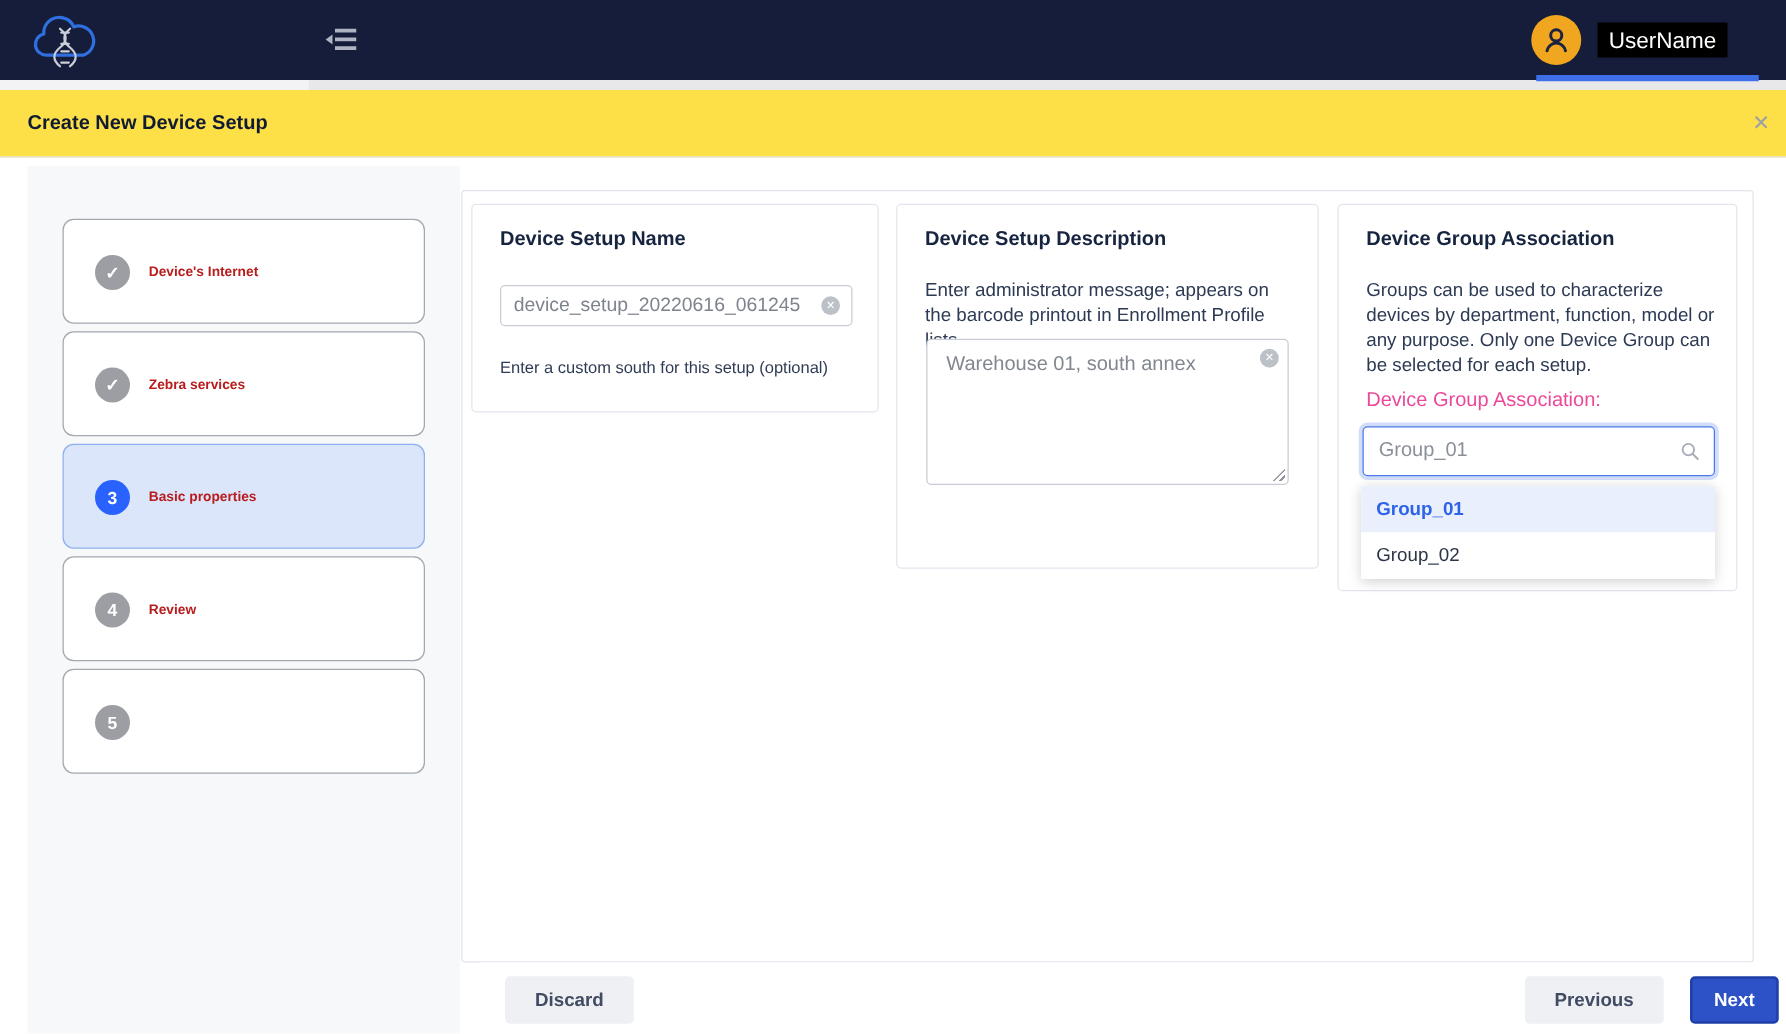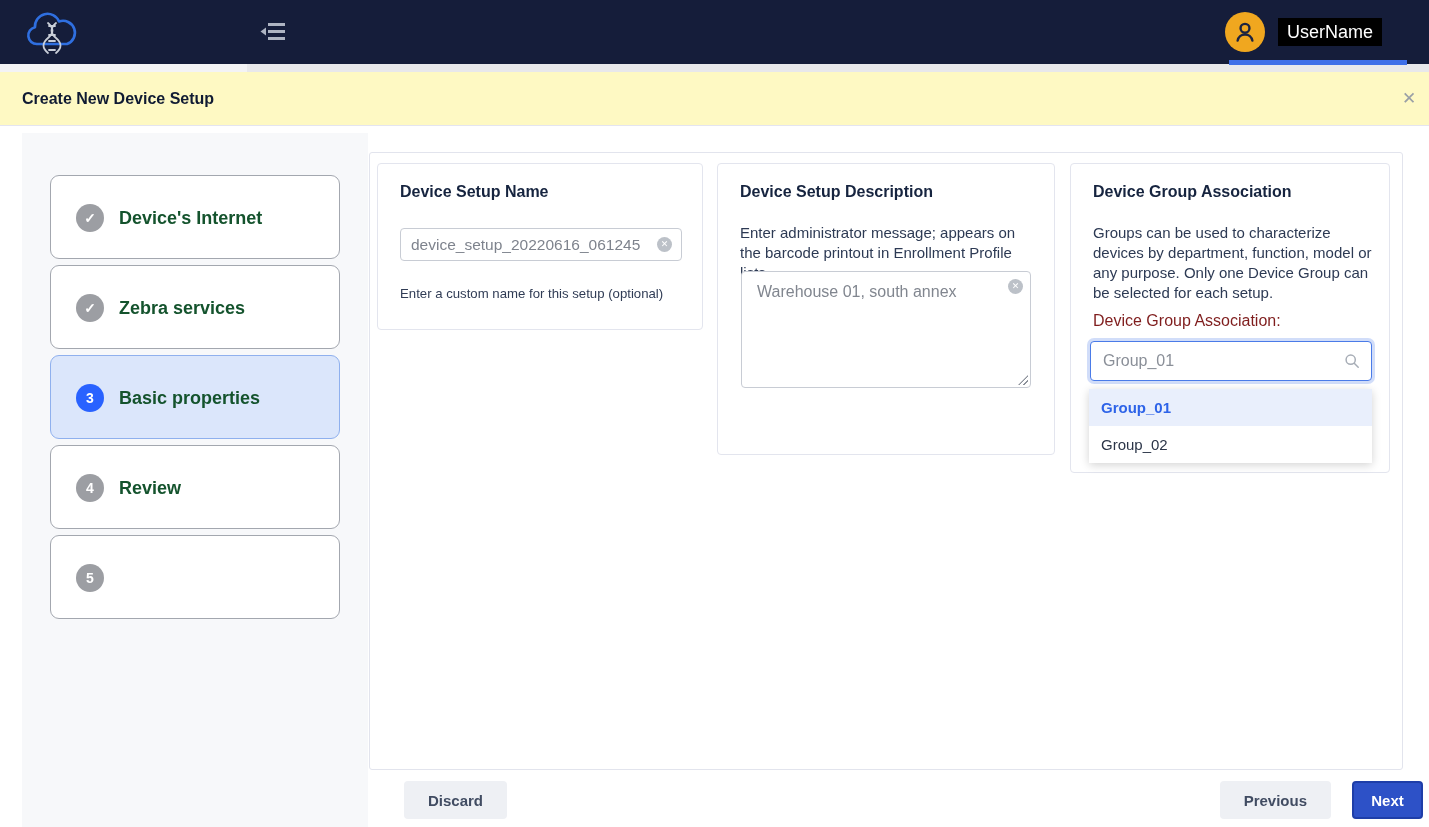--- a/index.html
+++ b/index.html
@@ -22,39 +22,39 @@
   .tab-underline { position:absolute; left:1229px; top:60px; width:178px; height:5px; background:#3f6fe8; z-index:3; }
 
   
   .substrip { position:absolute; left:0; top:64px; width:1429px; height:8px; background:#e8e8eb; }
   .substrip-left { position:absolute; left:0; top:64px; width:247px; height:8px; background:#f3f3f5; }
   .substrip-corner { position:absolute; left:247px; top:64px; width:16px; height:8px;
                      background:#e8e8eb; border-top-left-radius:8px; }
 
   
   .modal-header { position:absolute; left:0; top:72px; width:1429px; height:54px;
-                  background:#fef9c3; border-bottom:1px solid #e4e5f0; }
+                  background:#fde047; border-bottom:1px solid #e4e5f0; }
   .modal-title { position:absolute; left:22px; top:0; height:54px; line-height:54px;
                  font-size:16px; font-weight:700; color:#101b33; }
   .close-btn { position:absolute; left:1396px; top:86px; width:26px; height:26px; text-align:center;
                line-height:26px; font-size:17px; color:#9aa0a6; cursor:pointer; z-index:4; }
 
   
   .sidebar { position:absolute; left:22px; top:133px; width:346px; height:694px; background:#f7f8fa; }
   .step-card { position:absolute; left:28px; width:290px; height:84px; background:#fff;
                border:1px solid #a3a7af; border-radius:9px; cursor:pointer; }
   .step-card.s0 { top:42px; } .step-card.s1 { top:132px; } .step-card.s2 { top:222px; }
   .step-card.s3 { top:312px; } .step-card.s4 { top:402px; }
   .step-card.active { background:#dbe6fb; border-color:#8fb0ee; }
   .step-circle { position:absolute; left:25px; top:28px; width:28px; height:28px; border-radius:50%;
                  background:#9c9ea3; color:#fff; text-align:center; line-height:28px;
                  font-size:14px; font-weight:700; }
   .step-card.active .step-circle { background:#2962ff; }
   .step-label { position:absolute; left:68px; top:0; height:84px; display:flex; align-items:center;
-                font-size:18px; font-weight:700; color:#14532d; }
+                font-size:11px; font-weight:700; color:#b91c1c; }
 
   
   .main-panel { position:absolute; left:369px; top:152px; width:1034px; height:618px;
                 background:#fff; border:1px solid #e2e4ed; border-radius:3px; }
 
   .card { position:absolute; background:#fff; border:1px solid #e3e5ee; border-radius:4px; z-index:2; }
   .card-name  { left:377px;  top:163px; width:326px; height:167px; }
   .card-desc  { left:717px;  top:163px; width:338px; height:292px; }
   .card-group { left:1070px; top:163px; width:320px; height:310px; }
   .card-title { position:absolute; left:22px; top:19px; font-size:16px; font-weight:700; color:#16243f; }
@@ -73,21 +73,21 @@
   .textarea-wrap { position:absolute; left:23px; top:107px; width:290px; height:117px;
                    border:1px solid #c8ccd4; border-radius:4px; background:#fff; }
   .textarea-wrap textarea { width:100%; height:100%; border:none; outline:none; resize:none;
                             background:transparent; font-family:"Liberation Sans",sans-serif;
                             font-size:16px; color:#81868f; padding:11px 30px 11px 15px; }
   .textarea-wrap .clear-icon { right:7px; top:7px; }
   .resize-handle { position:absolute; right:2px; bottom:2px; width:10px; height:10px; cursor:nwse-resize;
                    background:repeating-linear-gradient(135deg, transparent 0 2.5px, #8d929b 2.5px 4px);
                    clip-path:polygon(100% 0, 100% 100%, 0 100%); }
 
-  .group-label { position:absolute; left:22px; top:148px; font-size:16px; font-weight:500; color:#7f1d1d; }
+  .group-label { position:absolute; left:22px; top:148px; font-size:16px; font-weight:500; color:#ec4899; }
   .select-wrap { position:absolute; left:19px; top:177px; width:282px; height:40px; background:#fff;
                  border:1px solid #4a7be8; border-radius:4px; cursor:pointer;
                  box-shadow:0 0 0 3px rgba(88,134,234,0.28); }
   .select-value { position:absolute; left:12px; top:0; height:38px; line-height:38px;
                   font-size:16px; color:#8a8f98; }
   .search-icon { position:absolute; right:11px; top:11px; width:16px; height:16px; }
 
   .dropdown { position:absolute; left:1089px; top:389px; width:283px; background:#fff; z-index:6;
               box-shadow:0 2px 10px rgba(0,0,0,0.18); border-radius:2px; }
   .option { height:37px; line-height:37px; padding-left:12px; font-size:15px; color:#2b3548;
@@ -171,21 +171,21 @@
   </div>
 
   <div class="main-panel"></div>
 
   <div class="card card-name">
     <div class="card-title">Device Setup Name</div>
     <div class="input-wrap">
       <input value="device_setup_20220616_061245" style="">
       <div class="clear-icon">✕</div>
     </div>
-    <div class="helper">Enter a custom name for this setup (optional)</div>
+    <div class="helper">Enter a custom south for this setup (optional)</div>
   </div>
 
   <div class="card card-desc">
     <div class="card-title">Device Setup Description</div>
     <div class="body-text" style="top:59px; width:298px;">Enter administrator message; appears on the barcode printout in Enrollment Profile lists.</div>
     <div class="textarea-wrap">
       <textarea style="">Warehouse 01, south annex</textarea>
       <div class="clear-icon">✕</div>
       <div class="resize-handle"></div>
     </div>

